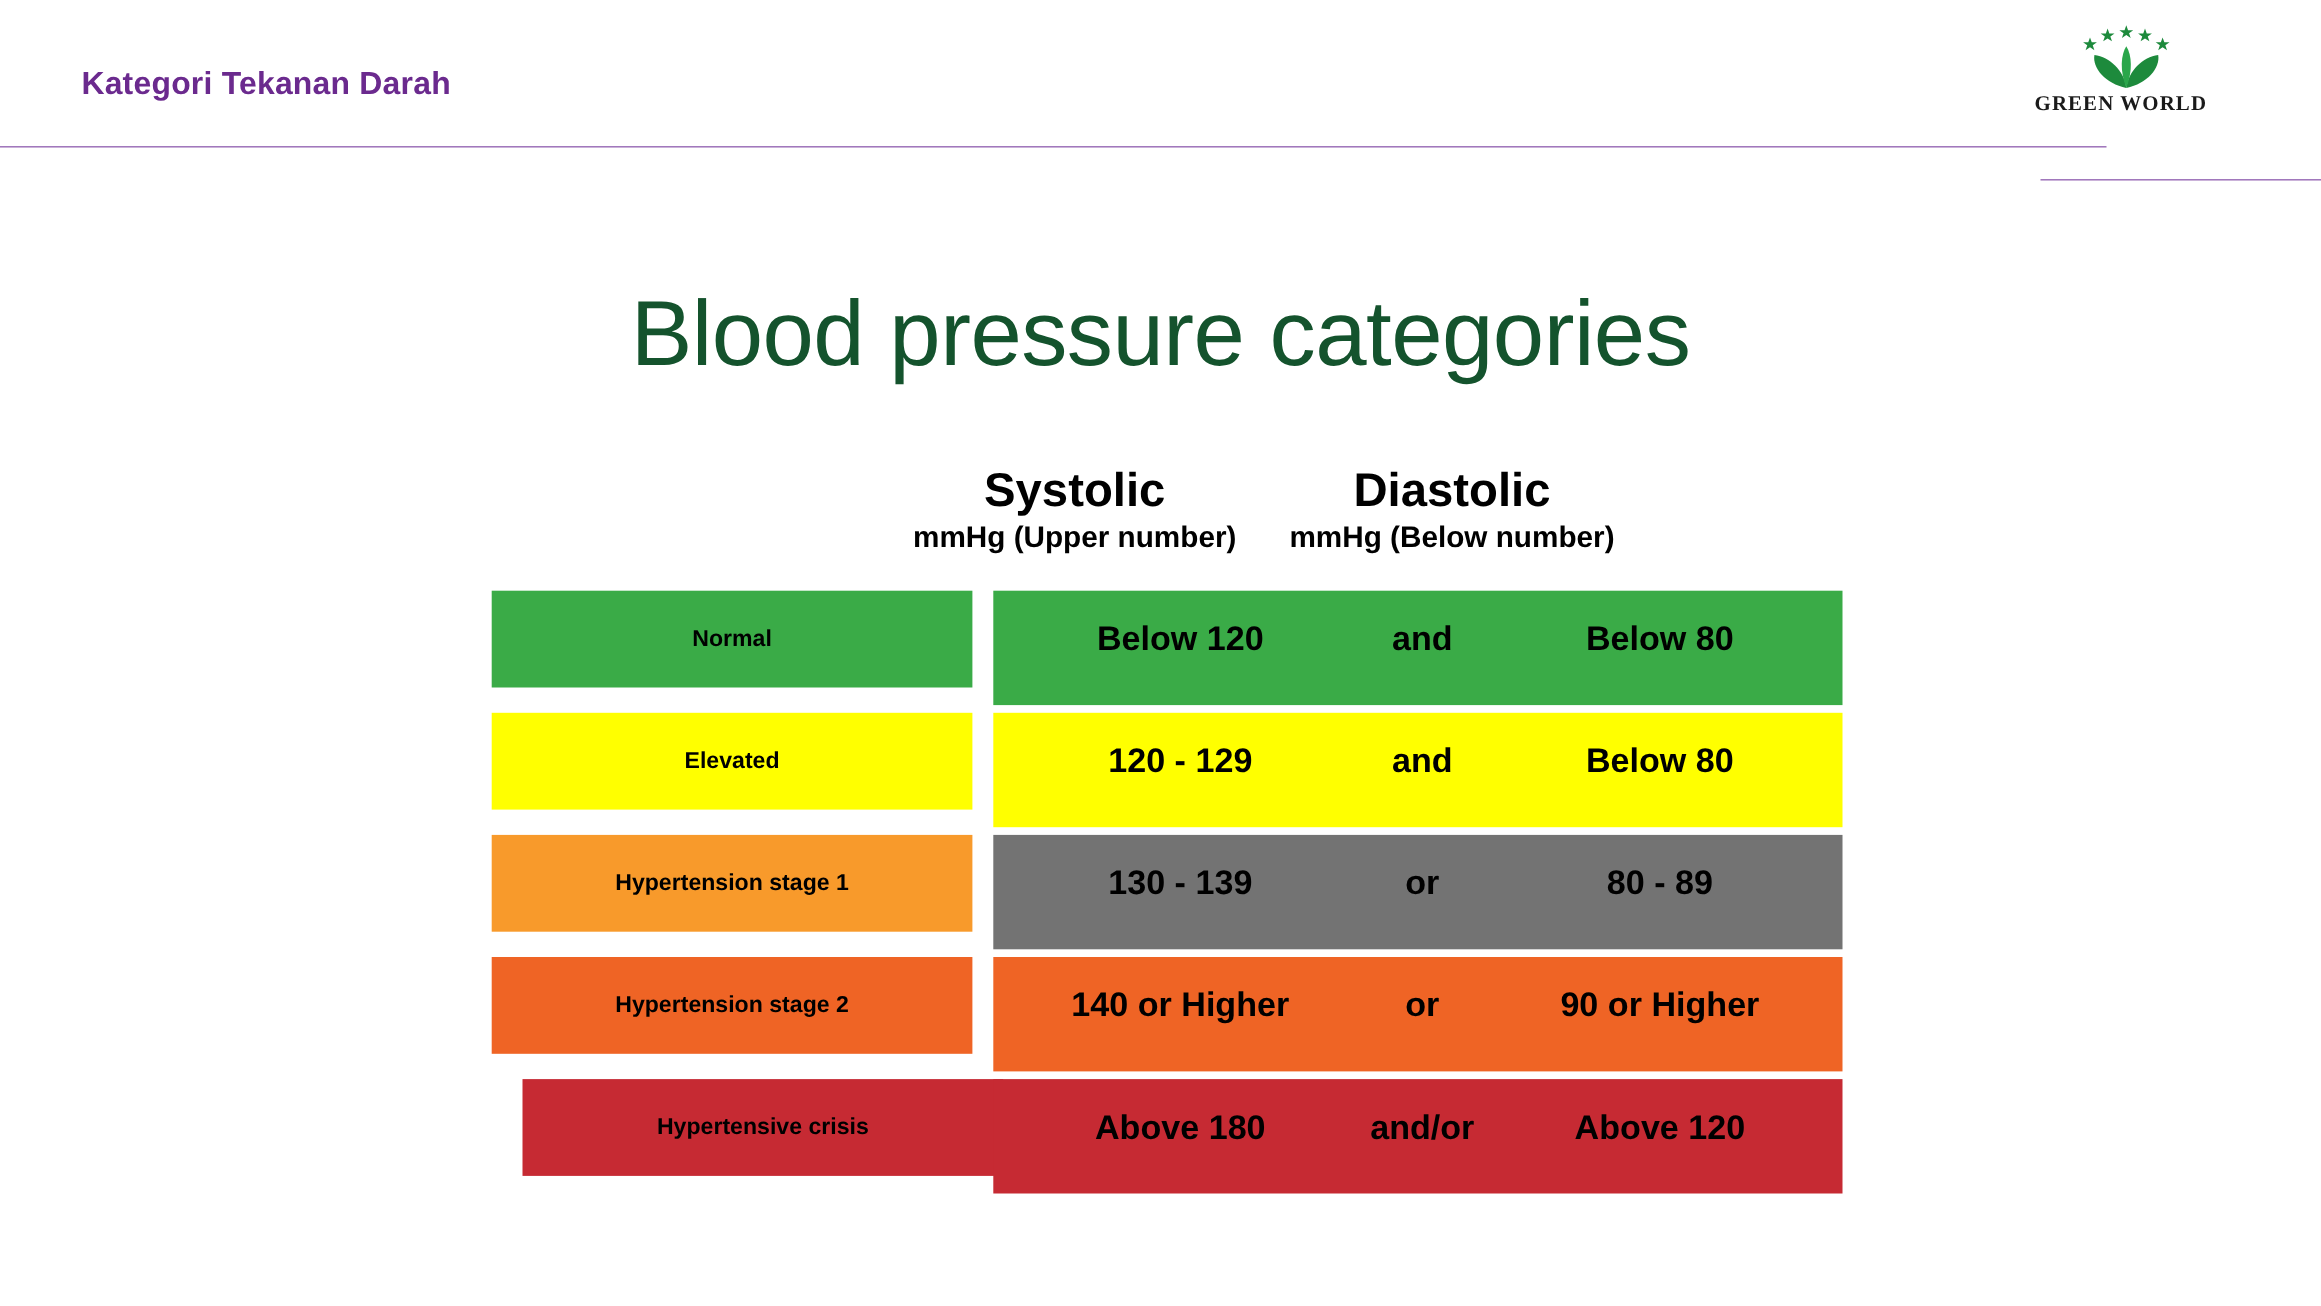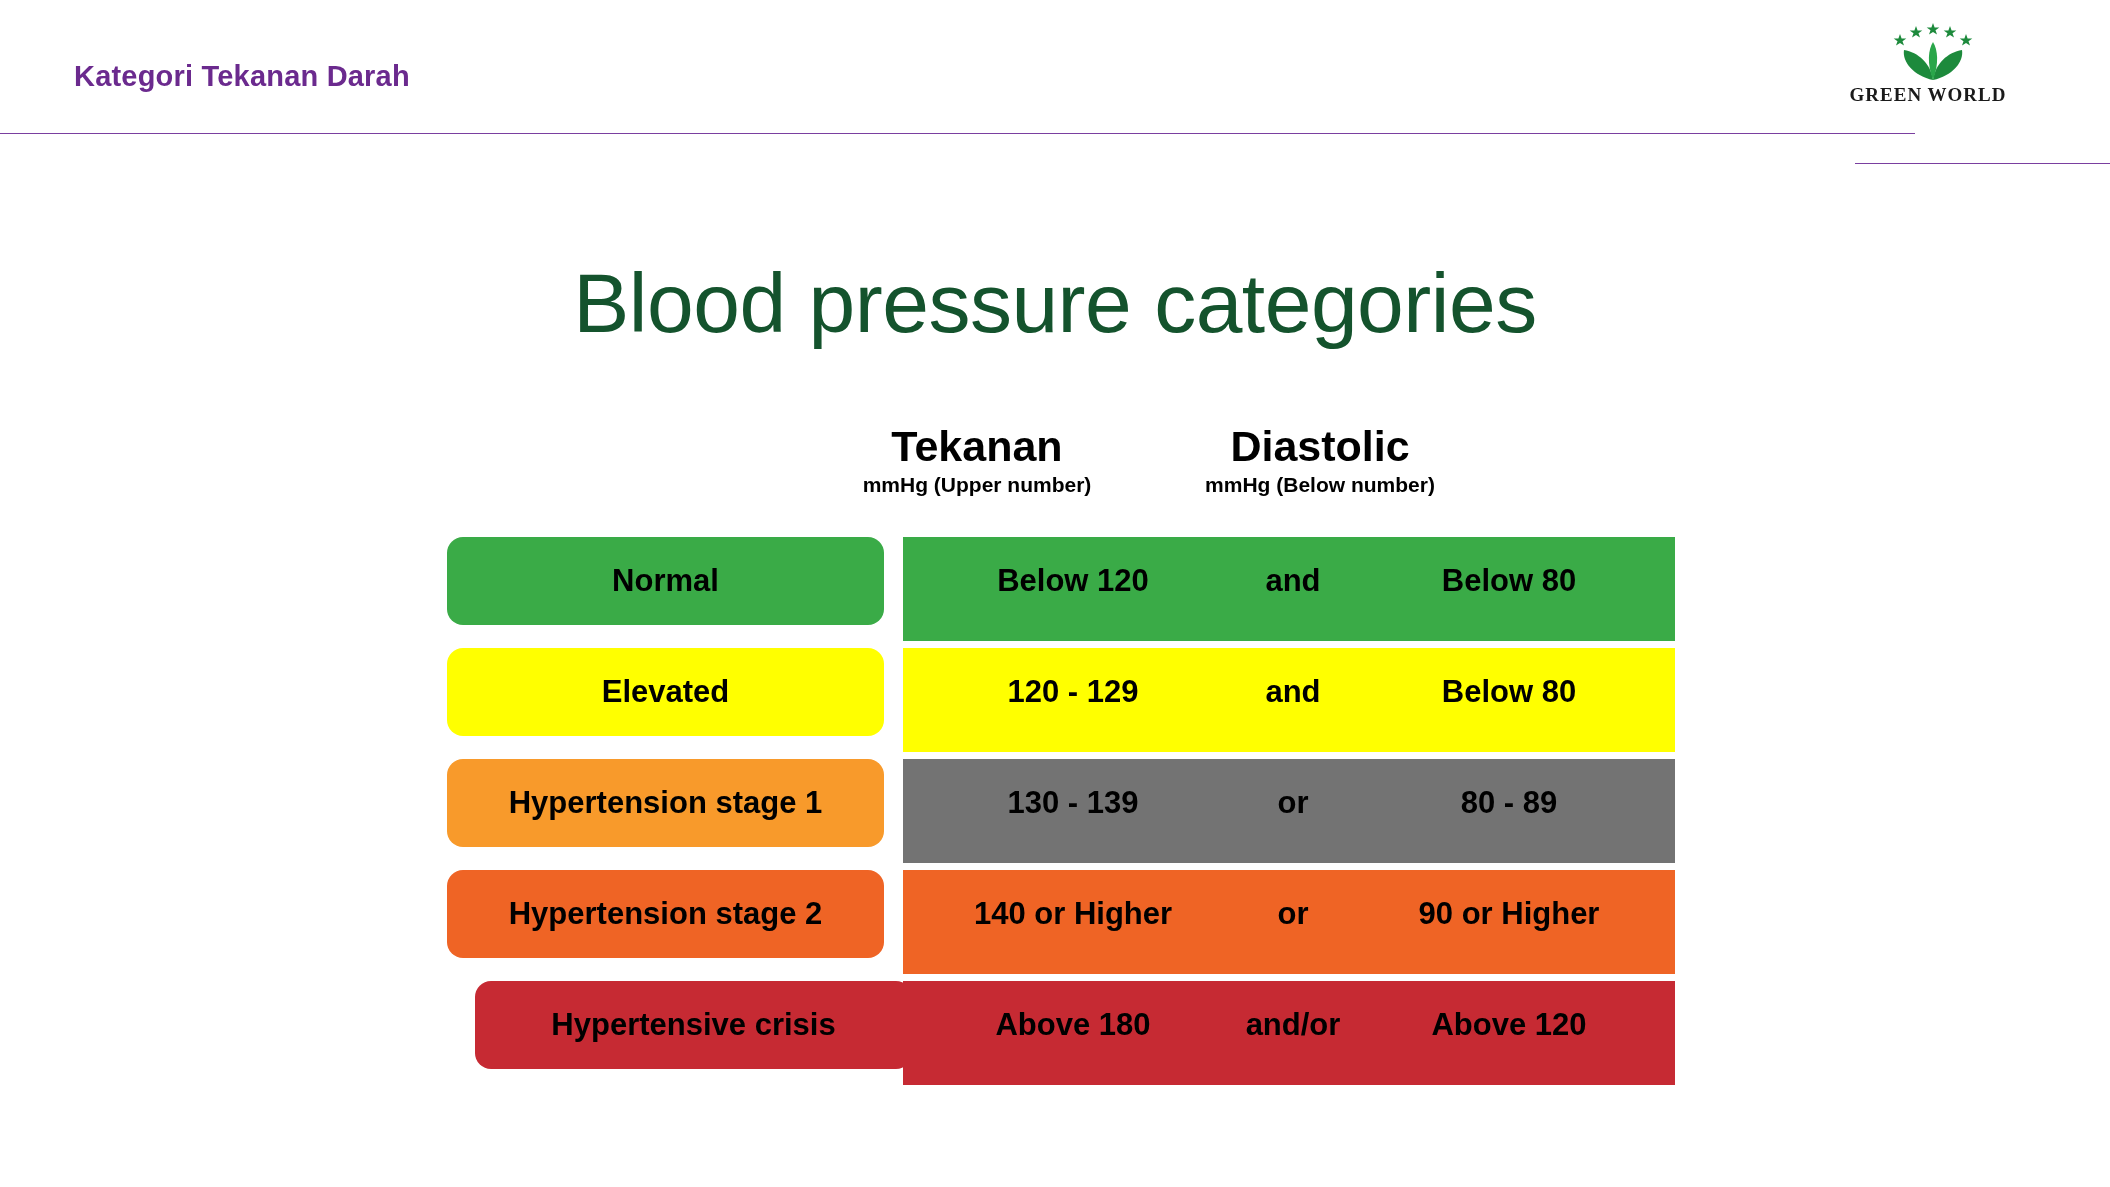--- a/index.html
+++ b/index.html
@@ -106,44 +106,43 @@
   }
   .col-head.systolic { left: 350px; width: 360px; }
   .col-head.diastolic { left: 693px; width: 360px; }
   .col-head .ch-title {
     font-size: 43px;
     font-weight: bold;
     color: #000;
     line-height: 1.02;
   }
   .col-head .ch-sub {
-    font-size: 21px;
+    font-size: 27px;
     font-weight: bold;
     color: #000;
     margin-top: 4px;
   }
 
   .row {
     position: relative;
     height: 88px;
     margin-bottom: 23px;
   }
   .cell-cat {
     position: absolute;
     left: 0;
     top: 0;
     width: 437px;
     height: 88px;
     display: flex;
     align-items: center;
     justify-content: center;
-    font-size: 31px;
-    font-weight: bold;
-    color: #000;
-    border-radius: 16px;
+    font-size: 21px;
+    font-weight: bold;
+    color: #000;
   }
   .cell-values {
     position: absolute;
     left: 456px;
     top: 0;
     width: 772px;
     height: 104px;
   }
   .val {
     position: absolute;
@@ -190,21 +189,21 @@
     <div class="logo-text">GREEN WORLD</div>
   </div>
 </div>
 
 <div class="main-title">Blood pressure categories</div>
 
 <div class="bp-table">
 
   <div class="col-heads">
     <div class="col-head systolic">
-      <div class="ch-title">Tekanan</div>
+      <div class="ch-title">Systolic</div>
       <div class="ch-sub">mmHg (Upper number)</div>
     </div>
     <div class="col-head diastolic">
       <div class="ch-title">Diastolic</div>
       <div class="ch-sub">mmHg (Below number)</div>
     </div>
   </div>
 
   <div id="rows-container">
       <div class="row">

